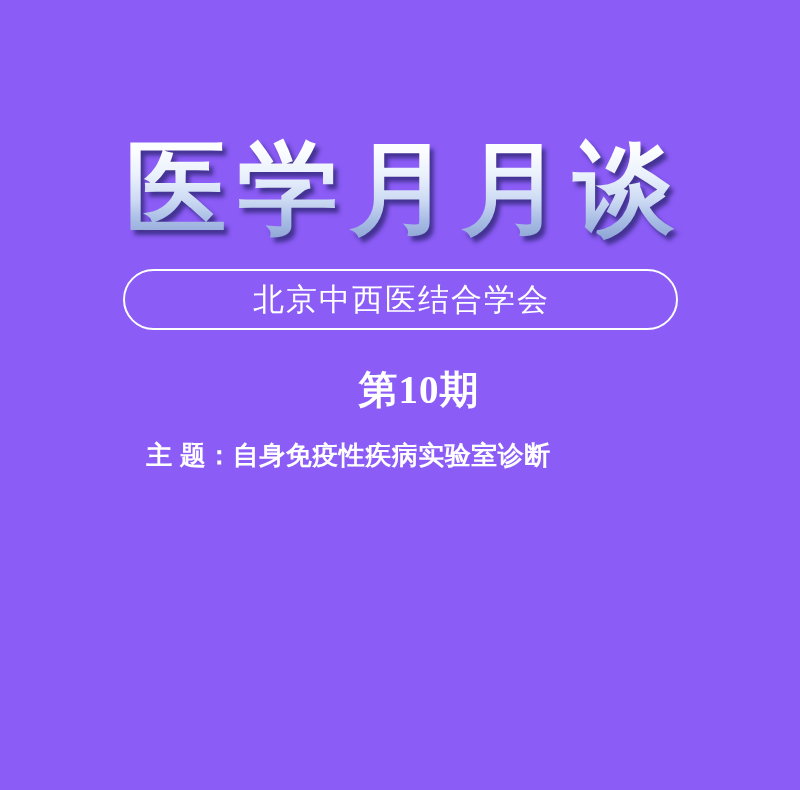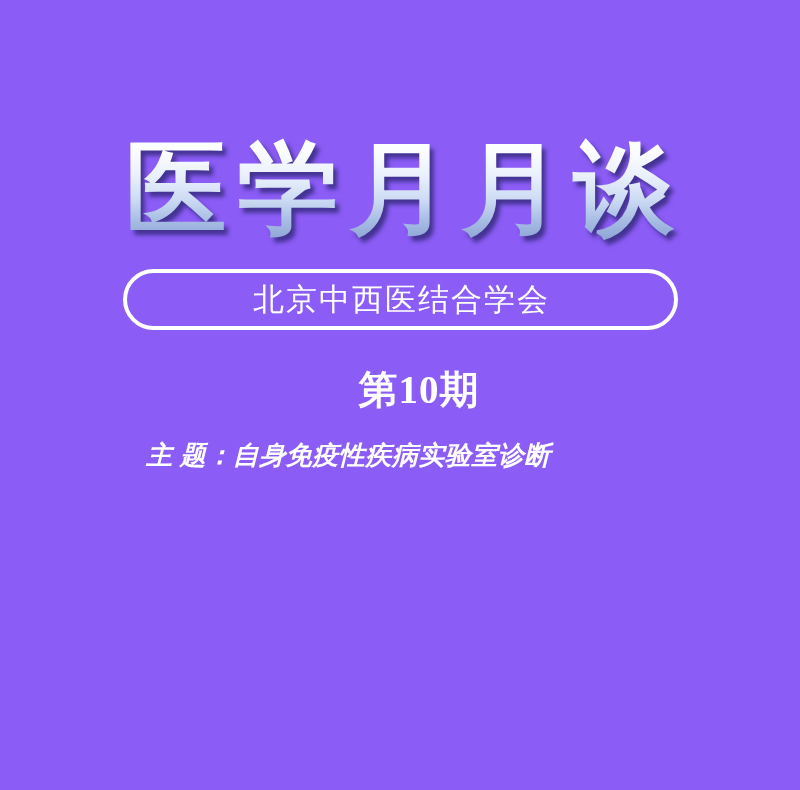--- a/index.html
+++ b/index.html
@@ -53,21 +53,21 @@
   }
 
   
   .org-pill {
     position: absolute;
     left: 123px;
     top: 269px;
     width: 555px;
     height: 61px;
     box-sizing: border-box;
-    border: 4px solid #ffffff;
+    border: 2px solid #ffffff;
     border-radius: 34px;
     display: flex;
     align-items: center;
     justify-content: center;
   }
   .org-name {
     font-family: "Liberation Serif", "DejaVu Serif", serif;
     font-size: 31px;
     line-height: 31px;
     letter-spacing: 2px;
@@ -100,21 +100,20 @@
     top: 441px;
     width: 697px;
     text-align: center;
     font-family: "Liberation Serif", "DejaVu Serif", serif;
     font-weight: bold;
     font-size: 26px;
     line-height: 30px;
     letter-spacing: 0.5px;
     color: #ffffff;
     white-space: nowrap;
-    font-style: italic;
   }
 </style>
 </head>
 <body>
 
 <div class="poster">
 
   <div class="title-wrap">
     <div class="main-title">医学月月谈</div>
   </div>

